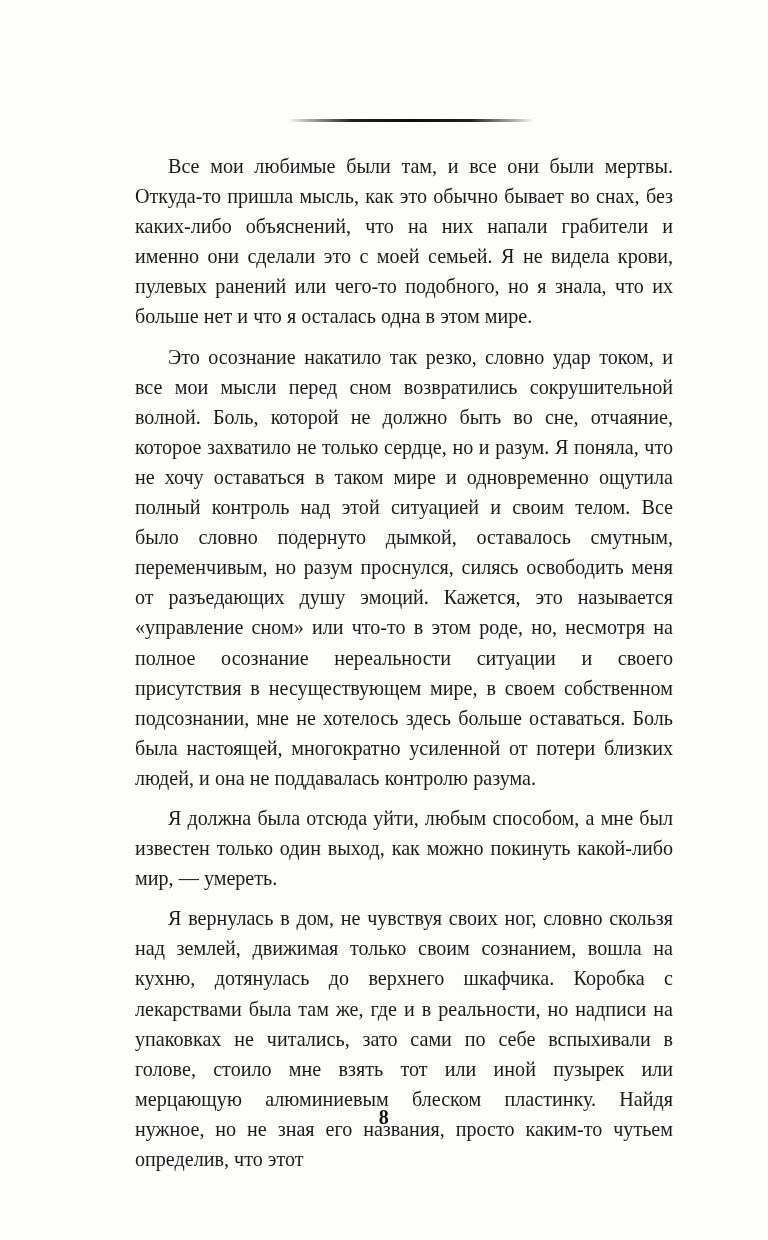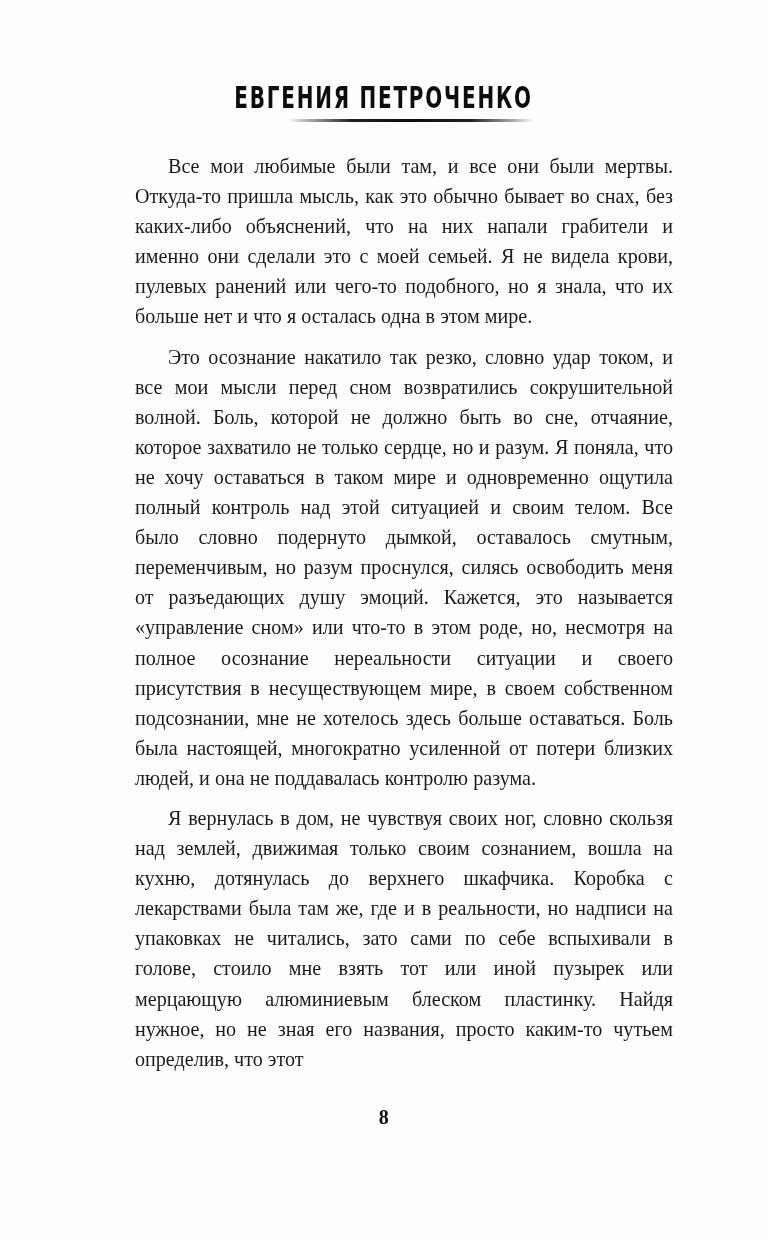--- a/index.html
+++ b/index.html
@@ -91,26 +91,24 @@
     font-weight: 700;
     color: #111111;
     letter-spacing: 0.5px;
   }
 </style>
 </head>
 <body>
 
 <div class="page">
 
-  <div class="running-head">
-    <span class="running-head-text">ЕВГЕНИЯ ПЕТРОЧЕНКО</span>
-  </div>
   <div class="head-rule"></div>
 
   <div class="textblock">
     <p class="para">Все мои любимые были там, и все они были мертвы. Откуда-то пришла мысль, как это обычно бывает во снах, без каких-либо объяснений, что на них напали грабители и именно они сделали это с моей семьей. Я не видела крови, пулевых ранений или чего-то подобного, но я знала, что их больше нет и что я осталась одна в этом мире.</p>
     <p class="para">Это осознание накатило так резко, словно удар током, и все мои мысли перед сном возвратились сокрушительной волной. Боль, которой не должно быть во сне, отчаяние, которое захватило не только сердце, но и разум. Я поняла, что не хочу оставаться в таком мире и одновременно ощутила полный контроль над этой ситуацией и своим телом. Все было словно подернуто дымкой, оставалось смутным, переменчивым, но разум проснулся, силясь освободить меня от разъедающих душу эмоций. Кажется, это называется «управление сном» или что-то в этом роде, но, несмотря на полное осознание нереальности ситуации и своего присутствия в несуществующем мире, в своем собственном подсознании, мне не хотелось здесь больше оставаться. Боль была настоящей, многократно усиленной от потери близких людей, и она не поддавалась контролю разума.</p>
+    <p class="para">Я должна была отсюда уйти, любым способом, а мне был известен только один выход, как можно покинуть какой-либо мир, — умереть.</p>
     <p class="para">Я вернулась в дом, не чувствуя своих ног, словно скользя над землей, движимая только своим сознанием, вошла на кухню, дотянулась до верхнего шкафчика. Коробка с лекарствами была там же, где и в реальности, но надписи на упаковках не читались, зато сами по себе вспыхивали в голове, стоило мне взять тот или иной пузырек или мерцающую алюминиевым блеском пластинку. Найдя нужное, но не зная его названия, просто каким-то чутьем определив, что этот</p>
   </div>
 
   <div class="folio">8</div>
 
 </div>
 
 </body></html>

